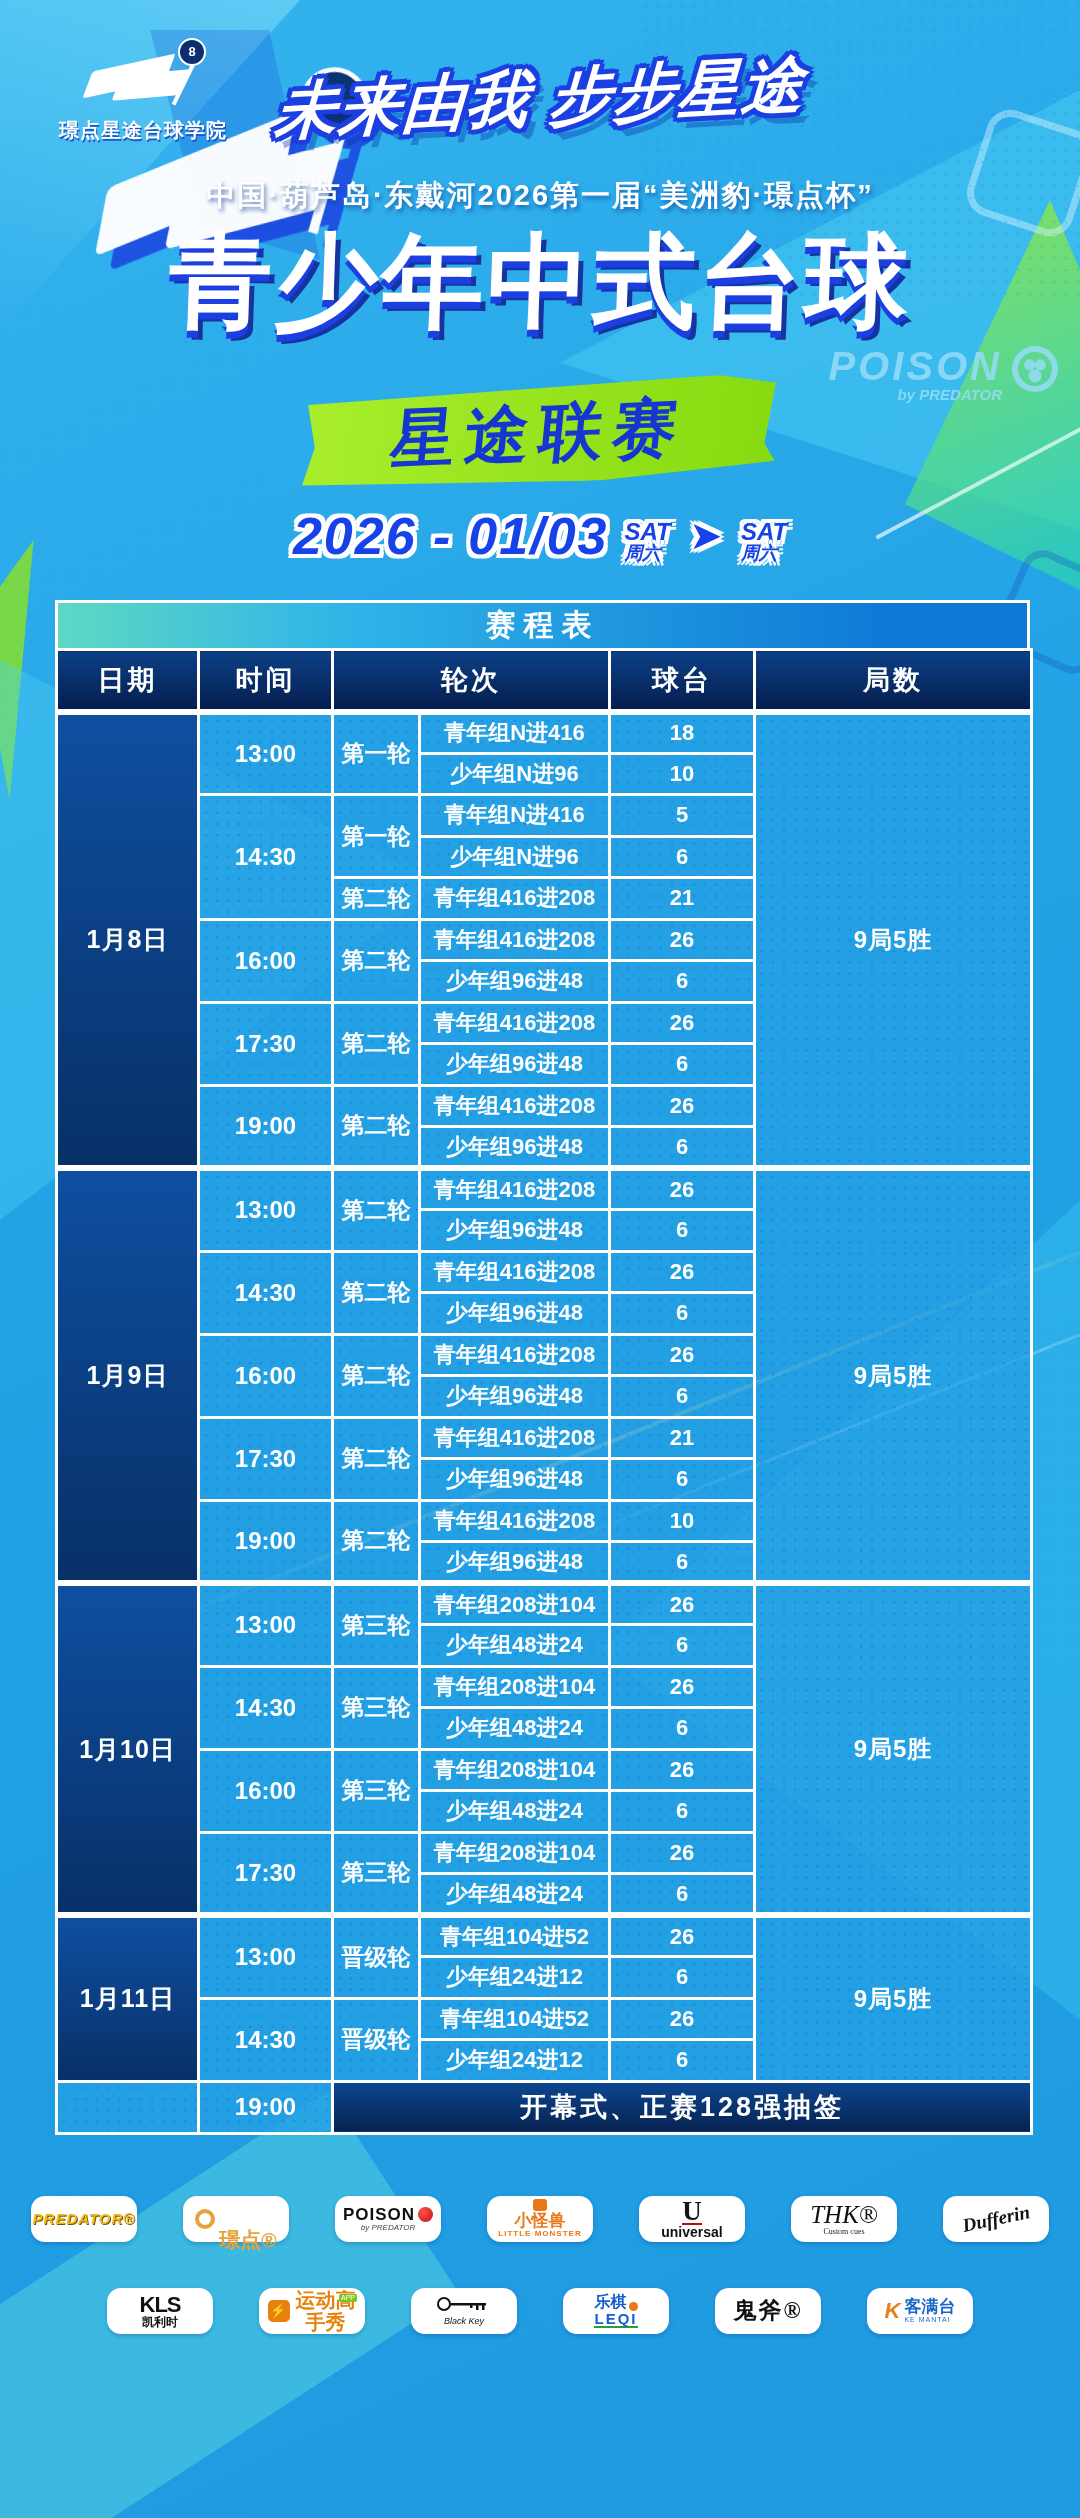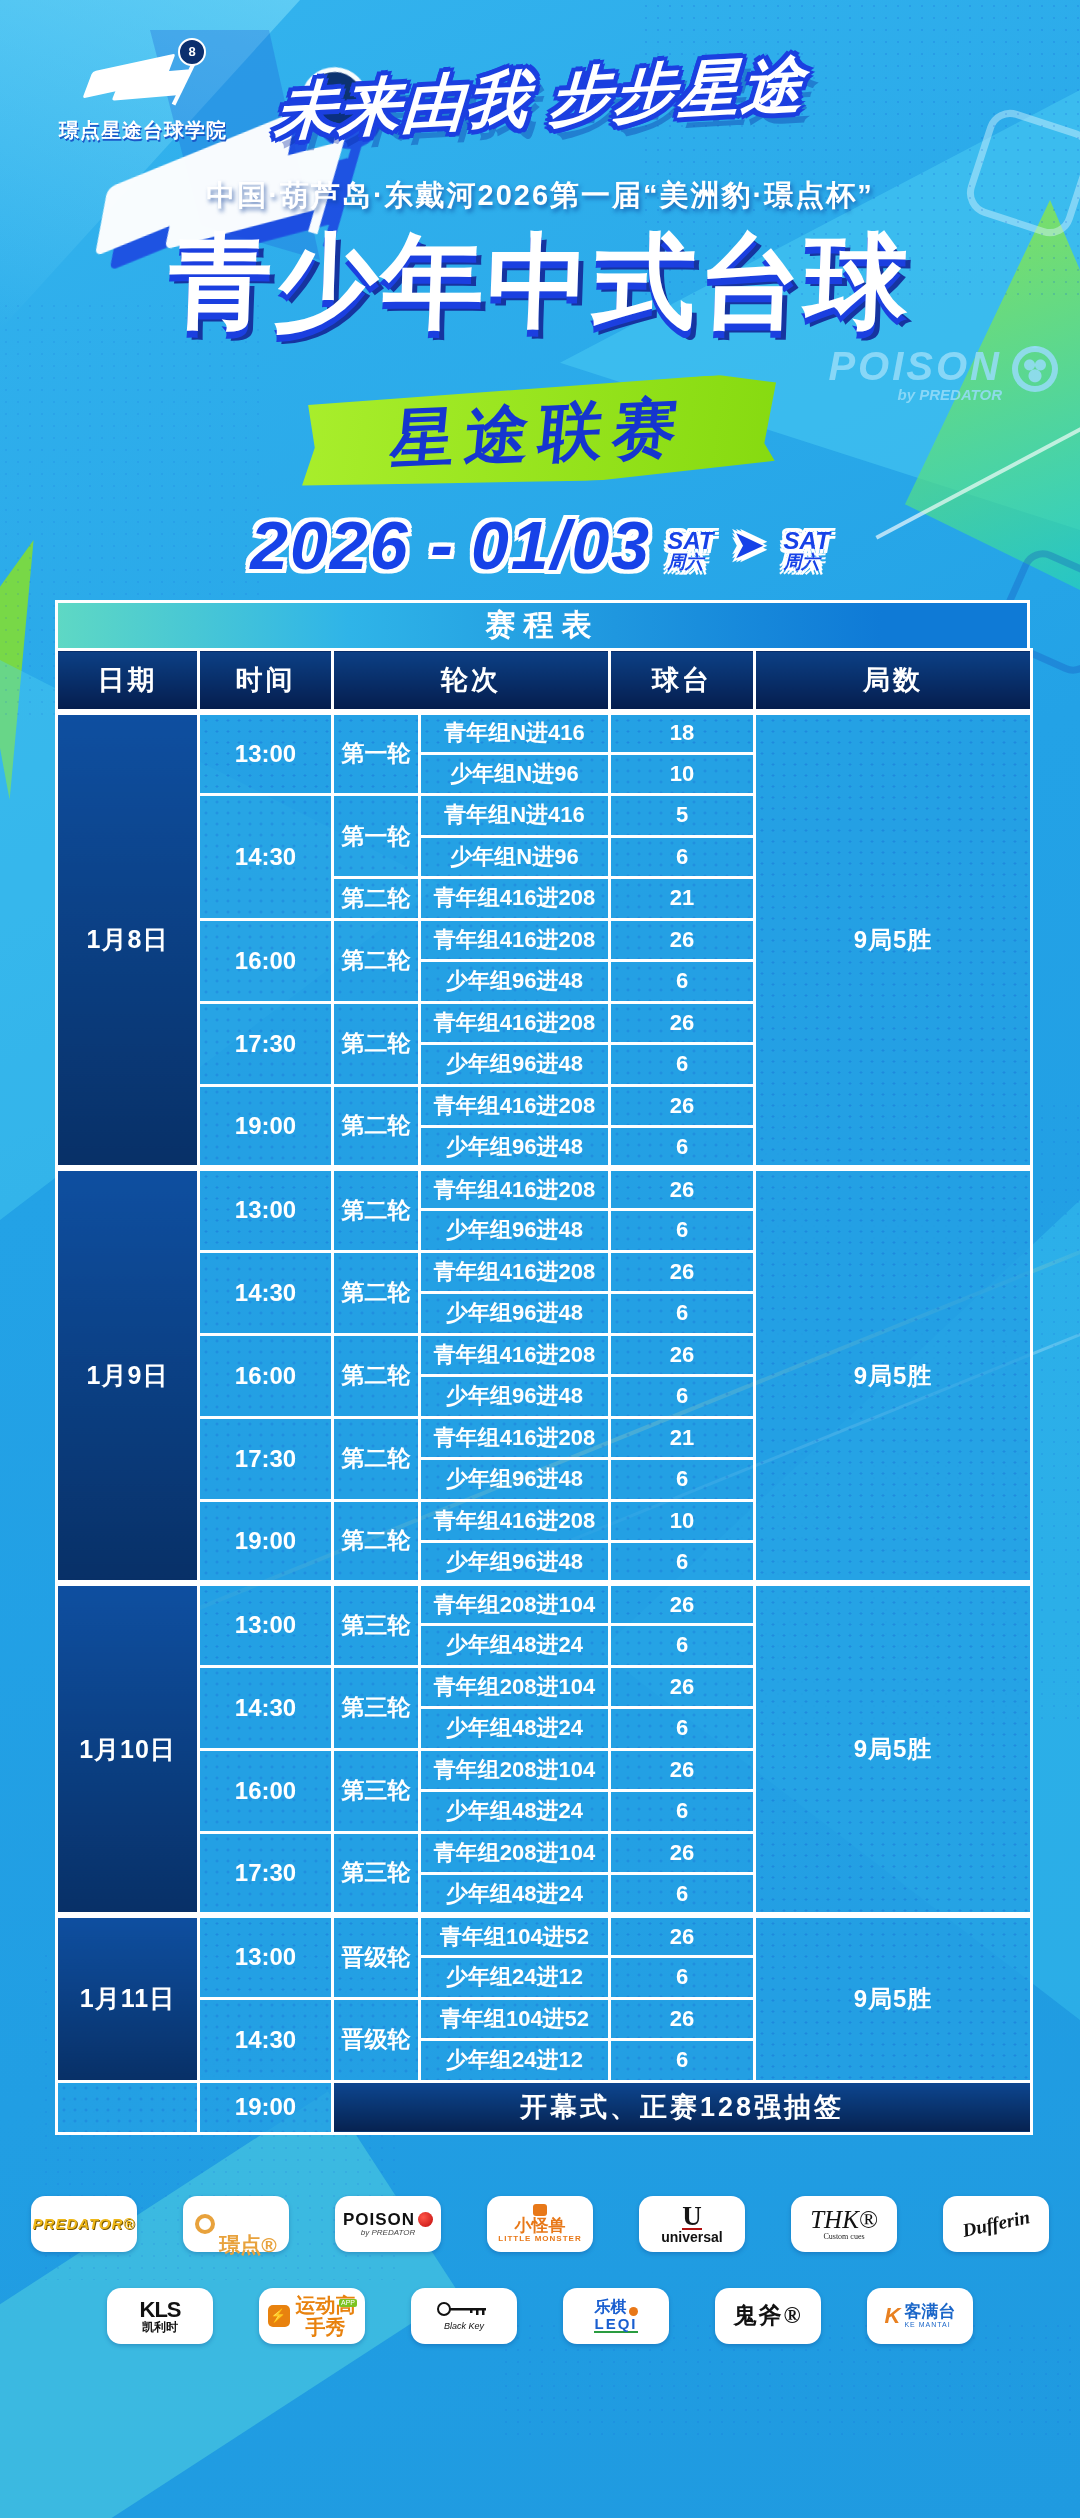--- a/index.html
+++ b/index.html
@@ -48,21 +48,21 @@
   .badge-text{font-size:64px;font-weight:900;color:#1536cf;letter-spacing:10px;transform:skewX(-8deg);}
   .wm{right:22px;top:346px;z-index:2;display:flex;align-items:flex-start;gap:10px;color:rgba(150,220,248,.85);}
   .wm-col{text-align:right;}
   .wm-brand{font-size:40px;font-weight:900;font-style:italic;letter-spacing:3px;line-height:1;}
   .wm-sub{font-size:15px;font-weight:bold;font-style:italic;}
   .wm-icon{width:46px;height:46px;border:6px solid rgba(150,220,248,.85);border-radius:50%;box-sizing:border-box;
     background-image:radial-gradient(circle at 34% 38%,rgba(150,220,248,.85) 5px,transparent 6px),radial-gradient(circle at 66% 38%,rgba(150,220,248,.85) 5px,transparent 6px),radial-gradient(circle at 50% 70%,rgba(150,220,248,.85) 6px,transparent 7px);}
   
   .daterow{left:0;top:506px;width:100%;z-index:2;display:flex;justify-content:center;align-items:center;gap:16px;color:#1742e8;font-weight:900;font-style:italic;
     text-shadow:-4px -4px 0 #fff,4px -4px 0 #fff,-4px 4px 0 #fff,4px 4px 0 #fff,-4px 0 0 #fff,4px 0 0 #fff,0 -4px 0 #fff,0 4px 0 #fff;}
-  .d-big{font-size:68px;letter-spacing:2px;}
+  .d-big{font-size:52px;letter-spacing:2px;}
   .d-stack{display:flex;flex-direction:column;line-height:1.05;margin-top:10px;}
   .d-en{font-size:24px;}.d-cn{font-size:18px;}
   .d-arrow{font-size:36px;margin:0 4px;font-style:normal;}
   
   .tbl-title{left:55px;top:600px;width:975px;height:48px;z-index:2;box-sizing:border-box;border:3px solid #fff;border-bottom:none;
     background:linear-gradient(90deg,#5ed8c4,#2fb4e8 30%,#0f7ad6 85%);display:flex;align-items:center;justify-content:center;
     font-size:30px;font-weight:900;color:#fff;letter-spacing:8px;}
   table.sched{position:absolute;left:55px;top:648px;width:975px;z-index:2;border-collapse:collapse;table-layout:fixed;background:transparent;padding-left:40px;}
   .sched td,.sched th{border:3px solid #fff;color:#fff;font-weight:bold;text-align:center;vertical-align:middle;padding:0;overflow:hidden;}
   .sched thead tr{height:62px;}
@@ -72,21 +72,21 @@
   .cell-date{background:linear-gradient(180deg,#0e4fa0,#083067);font-size:25px;letter-spacing:1px;}
   .cell-time{font-size:24px;}
   .cell-round{font-size:23px;}
   .cell-games{font-size:24px;letter-spacing:1px;}
   .cell-open{background:linear-gradient(180deg,#0d4690,#062250);font-size:27px;letter-spacing:3px;}
   .sec-start td{border-top-width:6px;}
   .special-row{height:52px !important;}
   
   .sprow{left:0;width:1080px;z-index:2;display:flex;justify-content:center;gap:46px;}
   .row1{top:2196px;}.row2{top:2288px;}
-  .sq{width:106px;height:56px;background:#fff;border-radius:14px;display:flex;flex-direction:column;align-items:center;justify-content:center;line-height:1.05;box-sizing:border-box;padding:3px 4px;text-align:center;box-shadow:0 2px 4px rgba(0,40,120,.25);}
+  .sq{width:106px;height:46px;background:#fff;border-radius:14px;display:flex;flex-direction:column;align-items:center;justify-content:center;line-height:1.05;box-sizing:border-box;padding:3px 4px;text-align:center;box-shadow:0 2px 4px rgba(0,40,120,.25);}
   .sq .main{white-space:nowrap;}
   .sq .sub{white-space:nowrap;}
   .sp-predator .main{color:#f0b818;font-style:italic;font-weight:900;font-size:15px;text-shadow:1px 1px 0 #7a5800;letter-spacing:1px;}
   .sp-jingdian{flex-direction:row;gap:4px;}
   .sp-jingdian .icon-ring{width:20px;height:20px;border:4px solid #e8a23c;border-radius:50%;box-sizing:border-box;}
   .sp-jingdian .main{color:#e8a23c;font-weight:900;font-size:21px;margin-top:43px;}
   .sp-poison .mrow{display:flex;align-items:center;gap:3px;}
   .sp-poison .main{color:#101010;font-weight:900;font-size:17px;letter-spacing:1px;}
   .icon-red-ball{width:15px;height:15px;border-radius:50%;background:radial-gradient(circle at 35% 35%,#ff5548,#c00d0d);display:inline-block;}
   .sp-poison .sub{font-size:8px;color:#444;font-style:italic;}

